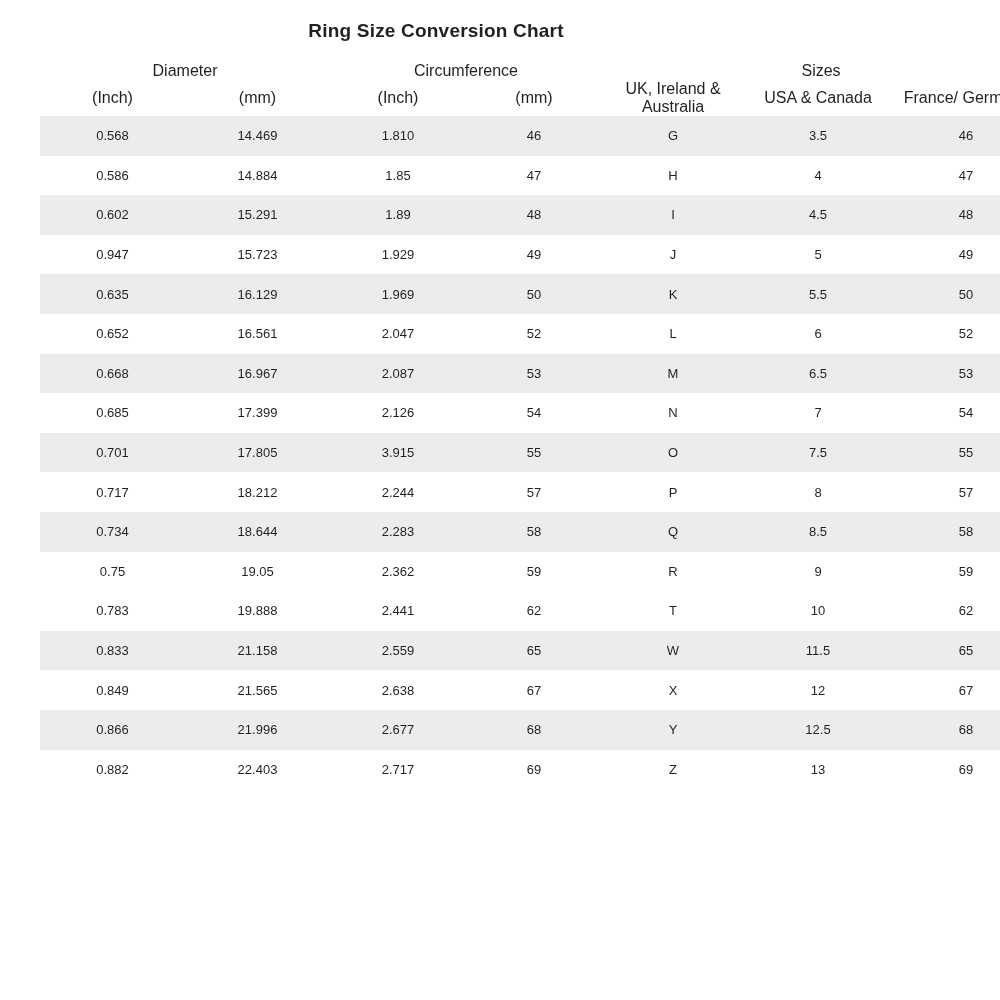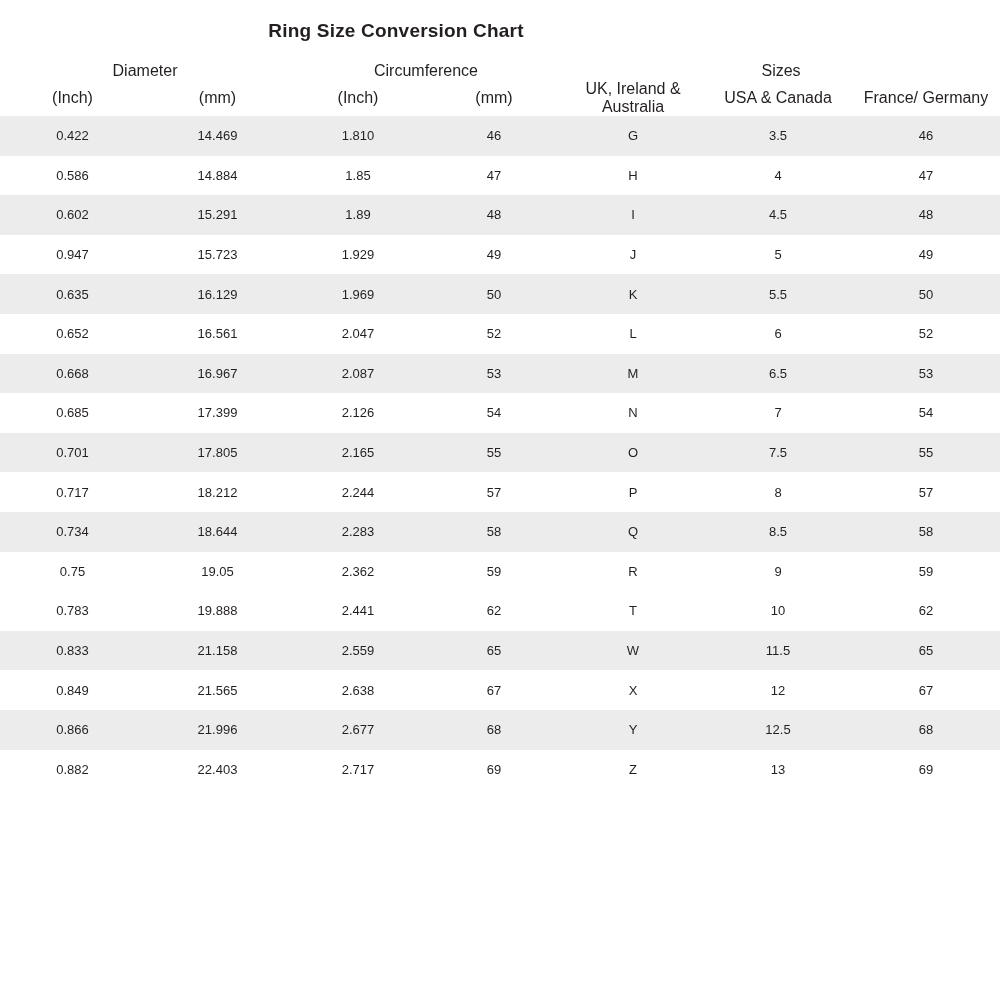--- a/index.html
+++ b/index.html
@@ -13,20 +13,21 @@
     font-family: "Liberation Sans", sans-serif;
     color: #231f20;
     overflow: hidden;
   }
   .page {
     width: 792px;
     height: 1000px;
     box-sizing: border-box;
     display: flex;
     flex-direction: column;
+    margin-left: 40px;
   }
   .chart-title {
     text-align: center;
     font-size: 19px;
     font-weight: bold;
     color: #231f20;
     padding-top: 20px;
     padding-bottom: 20px;
     letter-spacing: 0.2px;
   }
@@ -89,21 +90,21 @@
         <th>(mm)</th>
         <th>(Inch)</th>
         <th>(mm)</th>
         <th class="two-line">UK, Ireland &amp; Australia</th>
         <th>USA &amp; Canada</th>
         <th>France/ Germany</th>
       </tr>
     </thead>
     <tbody id="table-body">
         <tr class="data-row shade">
-          <td>0.422</td>
+          <td>0.568</td>
           <td>14.469</td>
           <td>1.810</td>
           <td>46</td>
           <td>G</td>
           <td>3.5</td>
           <td>46</td>
         </tr>
         <tr class="data-row plain">
           <td>0.586</td>
           <td>14.884</td>
@@ -163,21 +164,21 @@
           <td>17.399</td>
           <td>2.126</td>
           <td>54</td>
           <td>N</td>
           <td>7</td>
           <td>54</td>
         </tr>
         <tr class="data-row shade">
           <td>0.701</td>
           <td>17.805</td>
-          <td>2.165</td>
+          <td>3.915</td>
           <td>55</td>
           <td>O</td>
           <td>7.5</td>
           <td>55</td>
         </tr>
         <tr class="data-row plain">
           <td>0.717</td>
           <td>18.212</td>
           <td>2.244</td>
           <td>57</td>

